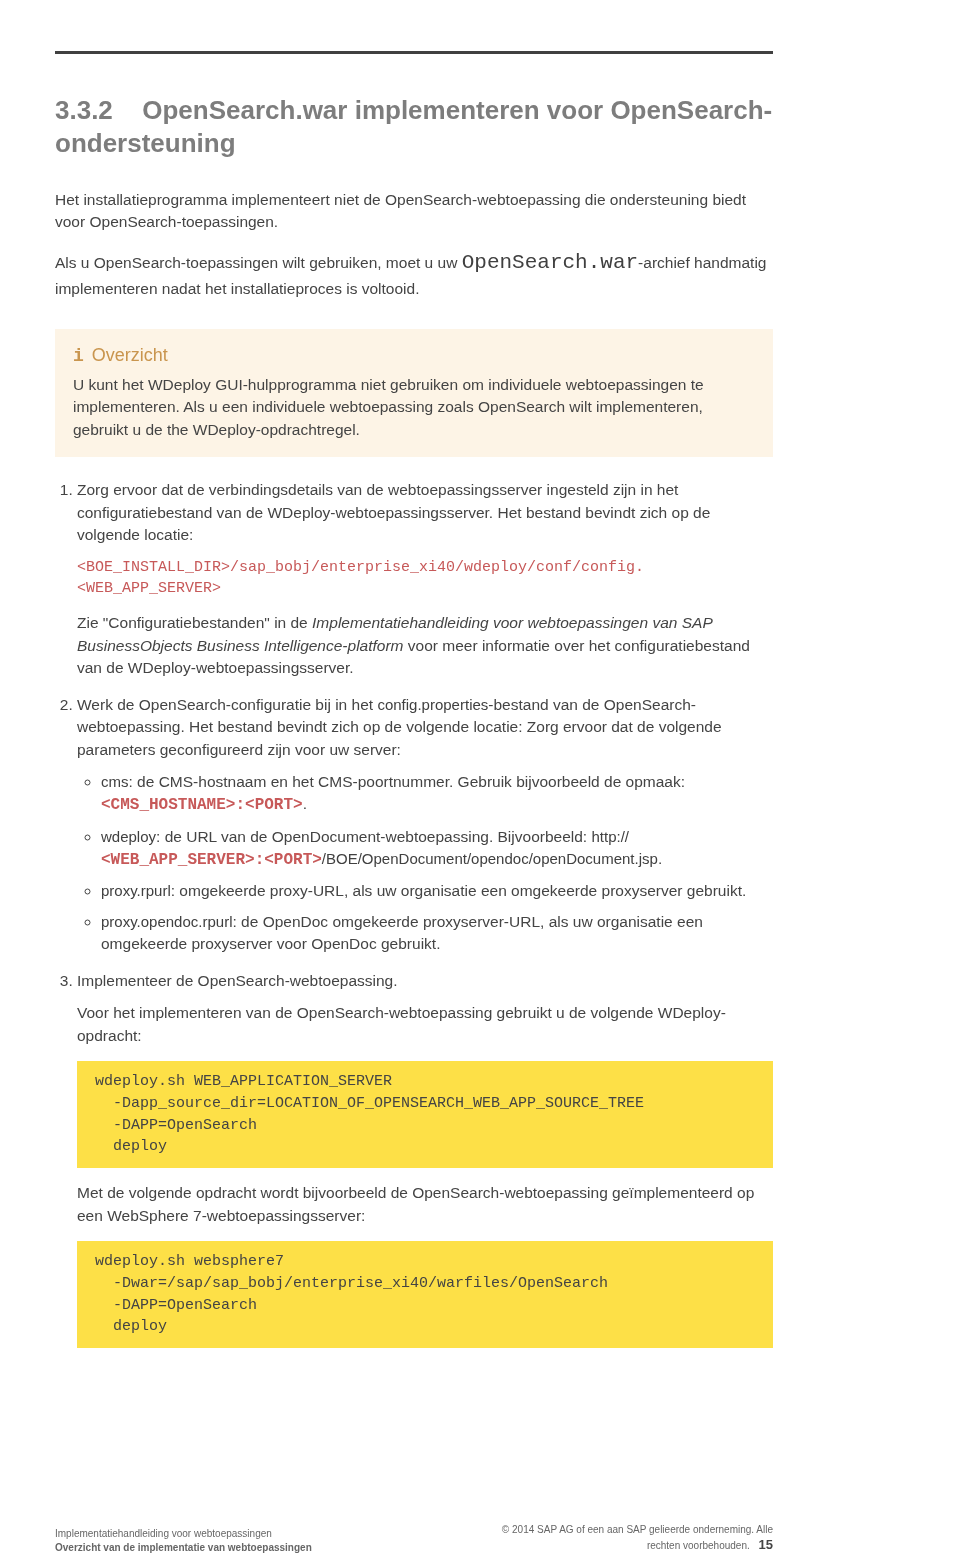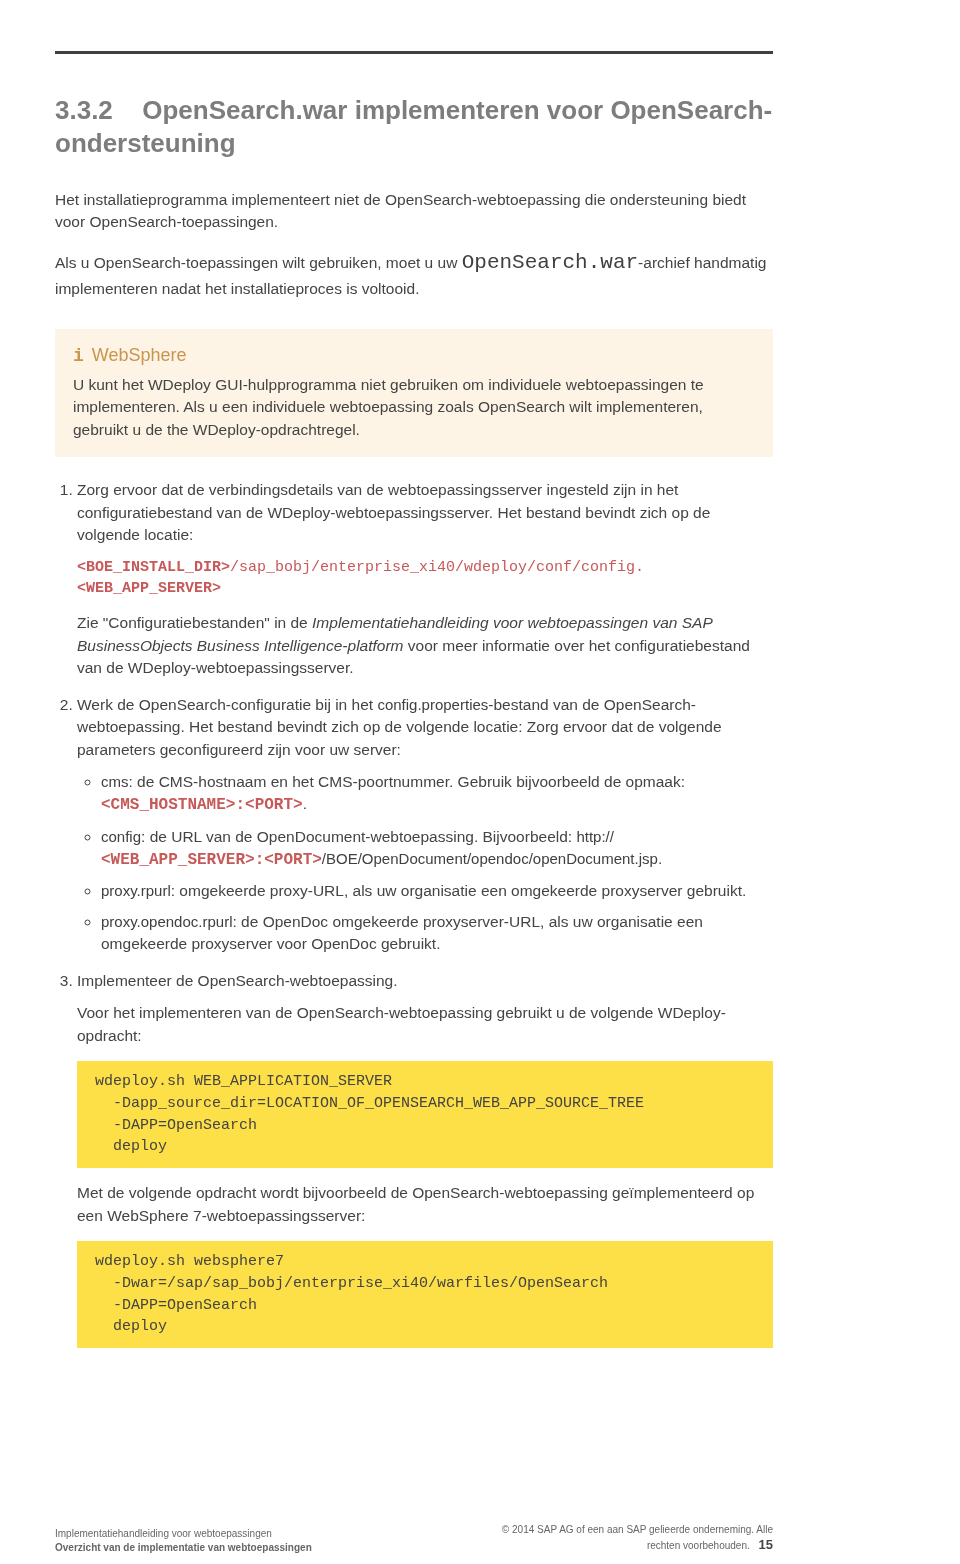--- a/index.html
+++ b/index.html
@@ -71,21 +71,21 @@
   }
   .code-path {
     font-family: "Courier New", Courier, monospace;
     font-size: 15px;
     color: #c75959;
     margin: 10px 0 12px 0;
     display: block;
     font-weight: bold;
   }
   .code-path .var {
-    font-weight: bold;
+    font-weight: normal;
   }
   .code-path .norm {
     color: #c75959;
     font-weight: normal;
   }
   .italic {
     font-style: italic;
   }
   ul.circ {
     list-style-type: circle;
@@ -162,21 +162,21 @@
   </h1>
 
   <p class="body">Het installatieprogramma implementeert niet de OpenSearch-webtoepassing die ondersteuning biedt voor OpenSearch-toepassingen.</p>
 
   <p class="body">
     <span>Als u OpenSearch-toepassingen wilt gebruiken, moet u uw </span><span class="code-inline">OpenSearch.war</span><span>-archief handmatig implementeren nadat het installatieproces is voltooid.</span>
   </p>
 
   <div class="note-box">
     <div class="note-title">
-      <span class="i-icon">i</span><span>WebSphere</span>
+      <span class="i-icon">i</span><span>Overzicht</span>
     </div>
     <p class="body" style="margin:0;">U kunt het WDeploy GUI-hulpprogramma niet gebruiken om individuele webtoepassingen te implementeren. Als u een individuele webtoepassing zoals OpenSearch wilt implementeren, gebruikt u de the WDeploy-opdrachtregel.</p>
   </div>
 
   <ol class="main-list">
     <li>
       <span>Zorg ervoor dat de verbindingsdetails van de webtoepassingsserver ingesteld zijn in het configuratiebestand van de WDeploy-webtoepassingsserver. Het bestand bevindt zich op de volgende locatie:</span>
       <span class="code-path">
         <span class="var">&lt;BOE_INSTALL_DIR&gt;</span><span class="norm">/sap_bobj/enterprise_xi40/wdeploy/conf/config.</span><span class="var">&lt;WEB_APP_SERVER&gt;</span>
       </span>
@@ -186,21 +186,21 @@
     <li>
       <span>Werk de OpenSearch-configuratie bij in het </span><span class="mono">config.properties</span><span>-bestand van de OpenSearch-webtoepassing. Het bestand bevindt zich op de volgende locatie:</span>
       <span>Zorg ervoor dat de volgende parameters geconfigureerd zijn voor uw server:</span>
 
       <ul class="circ">
         <li>
           <span class="mono">cms</span><span>: de CMS-hostnaam en het CMS-poortnummer. Gebruik bijvoorbeeld de opmaak: </span><br>
           <span class="red-bold">&lt;CMS_HOSTNAME&gt;:&lt;PORT&gt;</span><span>.</span>
         </li>
         <li>
-          <span class="mono">config</span><span>: de URL van de OpenDocument-webtoepassing. Bijvoorbeeld: </span><span class="mono">http://</span><br>
+          <span class="mono">wdeploy</span><span>: de URL van de OpenDocument-webtoepassing. Bijvoorbeeld: </span><span class="mono">http://</span><br>
           <span class="red-bold">&lt;WEB_APP_SERVER&gt;:&lt;PORT&gt;</span><span class="mono">/BOE/OpenDocument/opendoc/openDocument.jsp</span><span>.</span>
         </li>
         <li>
           <span class="mono">proxy.rpurl</span><span>: omgekeerde proxy-URL, als uw organisatie een omgekeerde proxyserver gebruikt.</span>
         </li>
         <li>
           <span class="mono">proxy.opendoc.rpurl</span><span>: de OpenDoc omgekeerde proxyserver-URL, als uw organisatie een omgekeerde proxyserver voor OpenDoc gebruikt.</span>
         </li>
       </ul>
     </li>

